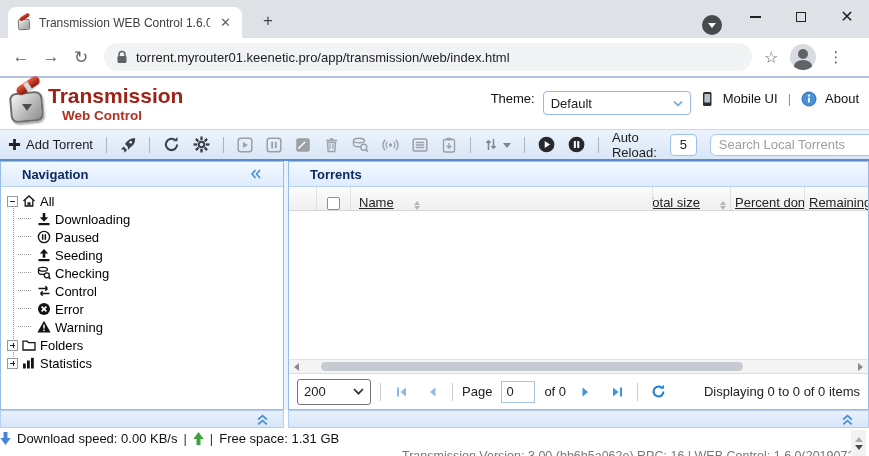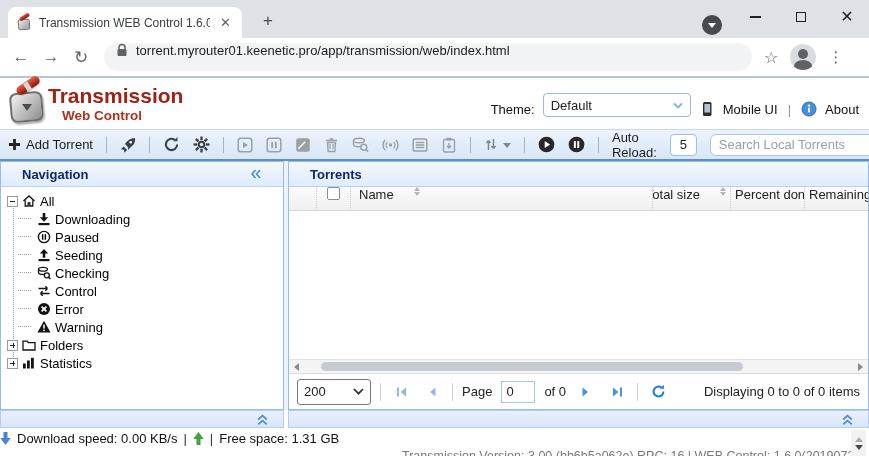--- a/index.html
+++ b/index.html
@@ -25,21 +25,21 @@
   .wclose-x { font-size:16px; color:#202124; line-height:16px; }
   .dl-circle { position:absolute; left:702px; top:15px; width:20px; height:20px; border-radius:50%;
                background:#46494d; display:flex; align-items:center; justify-content:center; }
   .dl-circle .tri { width:0; height:0; border-left:4px solid transparent; border-right:4px solid transparent;
                     border-top:5px solid #fff; margin-top:1px; }
 
   #addressrow { position:absolute; left:0; top:38px; width:869px; height:40px; background:#fff;
                 border-bottom:2px solid #b3c3da; display:flex; align-items:center; }
   .navbtn { font-size:17px; color:#5f6368; width:30px; text-align:center; }
   .urlbar { width:648px; height:28px; background:#f1f3f4; border-radius:14px; margin-left:8px;
-            display:flex; padding:0 12px; gap:8px; }
+            display:flex; align-items:center; padding:0 12px; gap:8px; }
   .urltext { font-size:13px; color:#202124; white-space:nowrap; overflow:hidden; }
   .star { font-size:16px; color:#5f6368; margin-left:12px; }
   .avatar { width:26px; height:26px; border-radius:50%; background:#d8dbdf; margin-left:12px; position:relative; overflow:hidden; }
   .avatar .hd { position:absolute; left:8px; top:5px; width:10px; height:10px; border-radius:50%; background:#5f6368; }
   .avatar .bd { position:absolute; left:4px; top:16px; width:18px; height:12px; border-radius:50% 50% 0 0; background:#5f6368; }
   .dots { font-size:15px; color:#5f6368; margin-left:12px; letter-spacing:0; }
 
   
   #page { position:absolute; left:0; top:78px; width:763px; height:378px; background:#fff; }
 
@@ -47,21 +47,21 @@
   .logo { position:absolute; left:5px; top:2px; width:46px; height:47px; }
   .logo .lsq { position:absolute; left:5px; top:12px; width:33px; height:30px; border:2px solid #6d6d6d; border-radius:7px;
                background:linear-gradient(135deg,#f4f4f4,#8d8d8d); transform:rotate(-5deg); box-shadow:1px 2px 2px rgba(0,0,0,.35); }
   .logo .larr { position:absolute; left:17px; top:24px; width:0; height:0; border-left:5px solid transparent;
                 border-right:5px solid transparent; border-top:7px solid #4c4c4c; }
   .logo .llev { position:absolute; left:10px; top:1px; width:26px; height:9px; border-radius:5px;
                 background:linear-gradient(#e8604a,#8f1405); transform:rotate(-34deg); box-shadow:0 1px 1px rgba(0,0,0,.3); }
   .logo .lband { position:absolute; left:20px; top:2px; width:5px; height:9px; background:#d7d7d7; transform:rotate(-34deg); }
   .logo-title { position:absolute; left:48px; top:6px; font-size:21px; font-weight:bold; color:#9e2317; }
   .logo-sub { position:absolute; left:62px; top:30px; font-size:13.5px; font-weight:bold; color:#b03021; }
-  .hdr-right { position:absolute; right:10px; top:13px; height:26px; display:flex; align-items:flex-end; gap:8px; font-size:13px; color:#111;margin-left:12px; }
+  .hdr-right { position:absolute; right:10px; top:13px; height:26px; display:flex; align-items:flex-start; gap:8px; font-size:13px; color:#111;margin-left:12px; }
   .themesel { width:148px; height:24px; border:1px solid #95b8e7; border-radius:4px; background:#fff;
               display:flex; align-items:center; padding:0 7px; font-size:13px; color:#222; }
   .themesel .tv { flex:1; }
   .hdr-sep { color:#8899aa; padding:0 2px; }
 
   #apptoolbar { position:absolute; left:0; top:51px; width:869px; height:32px;
                 background:linear-gradient(#ecf3fc,#d9e6f7); border-top:1px solid #cdd9ea; border-bottom:2px solid #5c8fc9;
                 display:flex; align-items:center; padding:0 8px; gap:13px; font-size:13px; color:#1c1c1c; }
   .tbtn { display:flex; align-items:center; gap:5px; white-space:nowrap; }
   .tsep { width:0; height:16px; border-left:1px solid #a9b4c0; }
@@ -88,21 +88,21 @@
   .expander { width:11px; height:11px; border:1px solid #9a9a9a; background:#fff; position:relative; flex:0 0 auto; margin-left:2px; z-index:2; }
   .expander::before { content:""; position:absolute; left:2px; top:4.5px; width:5px; height:1px; background:#222; }
   .expander.plus::after { content:""; position:absolute; left:4.5px; top:2px; width:1px; height:5px; background:#222; }
   .t-child { padding-left:13px; }
   .t-child::before { content:""; width:13px; height:1px; border-top:1px dotted #9c9c9c; margin-right:2px; flex:0 0 auto; }
   .tico { display:flex; width:14px; height:14px; flex:0 0 auto; align-items:center; justify-content:center; }
 
   
   .colheader { height:24px; background:linear-gradient(#fbfbfb,#f0f0f0); border-bottom:1px solid #d8d8d8;
                display:flex; font-size:13px; color:#222; }
-  .hcell { border-right:1px dotted #ccc; display:flex; align-items:flex-start; padding:0 4px; gap:20px; overflow:hidden; white-space:nowrap; }
+  .hcell { border-right:1px dotted #ccc; display:flex; align-items:flex-end; padding:0 4px; gap:20px; overflow:hidden; white-space:nowrap;text-decoration:underline; }
   .hc-blank { width:28px; }
   .hc-check { width:34px; justify-content:center; }
   .hc-name { width:302px; padding-left:8px; }
   .hc-size { width:78px; justify-content:flex-end; }
   .hc-pct { width:74px; }
   .hc-rem { flex:1; border-right:none; }
   .cb { width:13px; height:13px; border:1px solid #8f8f8f; border-radius:2px; background:#fff; }
   .sortglyph { display:inline-flex; flex-direction:column; gap:1px; }
   .sortglyph i { width:0; height:0; border-left:3.5px solid transparent; border-right:3.5px solid transparent; }
   .sortglyph .up { border-bottom:4px solid #b5b5b5; }

